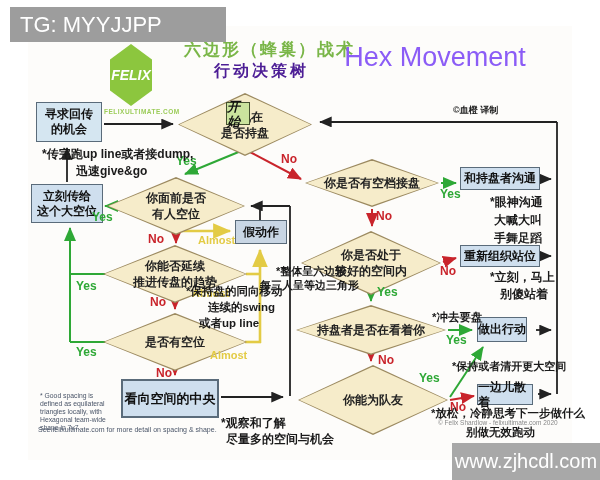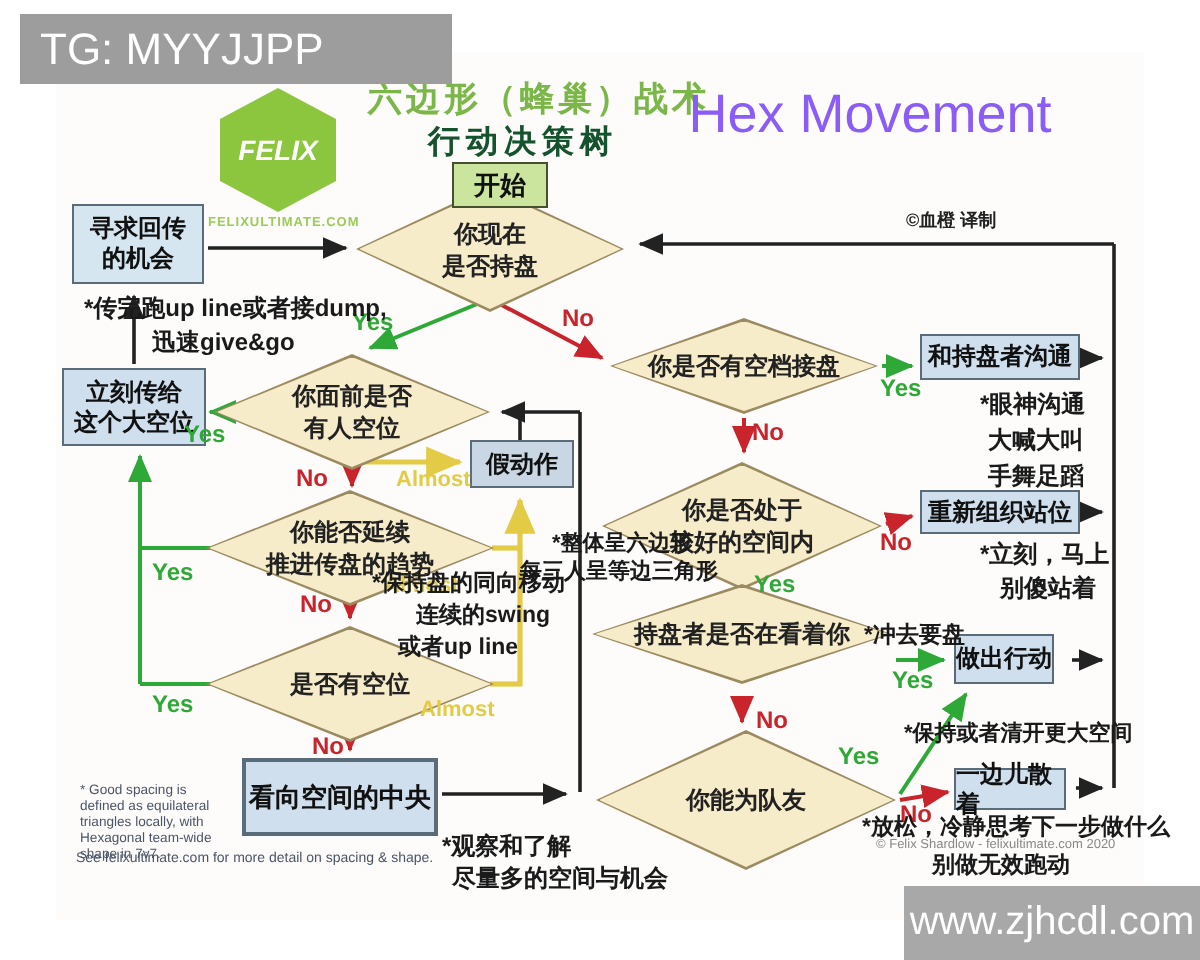--- a/index.html
+++ b/index.html
@@ -6,27 +6,27 @@
   body{width:600px;height:480px;position:relative;background:#ffffff;
        font-family:"Liberation Sans","DejaVu Sans",sans-serif;overflow:hidden;}
   .page{position:absolute;left:28px;top:26px;width:544px;height:434px;background:#fdfcfa;}
   .abs{position:absolute;}
   svg.wires{position:absolute;left:0;top:0;z-index:1;}
   
   .banner{position:absolute;background:#9d9d9d;color:#fff;z-index:6;}
   .banner.tg{left:10px;top:7px;width:216px;height:35px;font-size:22px;line-height:35px;padding-left:10px;box-sizing:border-box;}
   .banner.wm{left:452px;top:443px;width:148px;height:37px;font-size:20px;line-height:37px;text-align:center;background:#a8a8a8;}
   
-  .logo{left:110px;top:44px;width:58px;height:62px;background:#8cc63e;
+  .logo{left:110px;top:44px;width:42px;height:62px;background:#8cc63e;
         clip-path:polygon(50% 0%,100% 25%,100% 75%,50% 100%,0% 75%,0% 25%);
         display:flex;align-items:center;justify-content:center;color:#fff;
         font-weight:bold;font-style:italic;font-size:14px;z-index:2;}
   .logosite{left:104px;top:108px;font-size:6.5px;font-weight:bold;color:#9ccc5a;letter-spacing:.5px;z-index:2;}
   .cntitle{left:184px;top:38px;font-size:17px;font-weight:bold;color:#7ab648;letter-spacing:2px;z-index:2;}
-  .cnsub{left:214px;top:61px;font-size:16px;font-weight:bold;color:#14532d;letter-spacing:3px;z-index:2;}
+  .cnsub{left:214px;top:61px;font-size:16px;font-weight:bold;color:#4c1d95;letter-spacing:3px;z-index:2;}
   .entitle{left:336px;top:42px;width:198px;text-align:center;font-size:27px;line-height:31px;color:#8b5cf6;z-index:2;}
   .credit{left:453px;top:104px;font-size:9px;font-weight:bold;color:#222;z-index:2;}
   
   .dia{position:absolute;z-index:2;}
   .dia .shape{position:absolute;inset:0;background:#9c8a60;
       clip-path:polygon(50% 0%,100% 50%,50% 100%,0% 50%);}
   .dia .fill{position:absolute;inset:1.5px;background:#f6ecca;
       clip-path:polygon(50% 0%,100% 50%,50% 100%,0% 50%);}
   .dia .txt{position:absolute;inset:0;display:flex;flex-direction:column;align-items:center;
       justify-content:center;font-weight:bold;font-size:12px;color:#222;line-height:16px;}
@@ -114,21 +114,21 @@
 
 <div class="abs logo">FELIX</div>
 <div class="abs logosite">FELIXULTIMATE.COM</div>
 <div class="abs cntitle">六边形（蜂巢）战术</div>
 <div class="abs cnsub">行动决策树</div>
 <div class="abs entitle">
   <div>Hex Movement</div>
 </div>
 <div class="abs credit">©血橙 译制</div>
 
-<div class="bx start" style="left:226px;top:81px;width:48px;height:23px;">开始</div>
+<div class="bx start" style="left:226px;top:102px;width:24px;height:23px;font-style:italic;">开始</div>
 
 <div class="dia" style="left:178px;top:93px;width:134px;height:63px;">
   <div class="shape"></div>
     <div class="fill"></div>
   <div class="txt">
       <span>你现在</span>
       <span>是否持盘</span>
     </div>
 </div>
 <div class="dia" style="left:107px;top:177px;width:138px;height:58px;">
@@ -162,21 +162,21 @@
     </div>
 </div>
 <div class="dia" style="left:301px;top:231px;width:140px;height:64px;">
   <div class="shape"></div>
     <div class="fill"></div>
   <div class="txt">
       <span>你是否处于</span>
       <span>较好的空间内</span>
     </div>
 </div>
-<div class="dia" style="left:296px;top:292px;width:150px;height:50px;">
+<div class="dia" style="left:296px;top:305px;width:150px;height:50px;">
   <div class="shape"></div>
     <div class="fill"></div>
   <div class="txt">
       <span>持盘者是否在看着你</span>
     </div>
 </div>
 <div class="dia" style="left:298px;top:365px;width:150px;height:70px;">
   <div class="shape"></div>
     <div class="fill"></div>
   <div class="txt">

